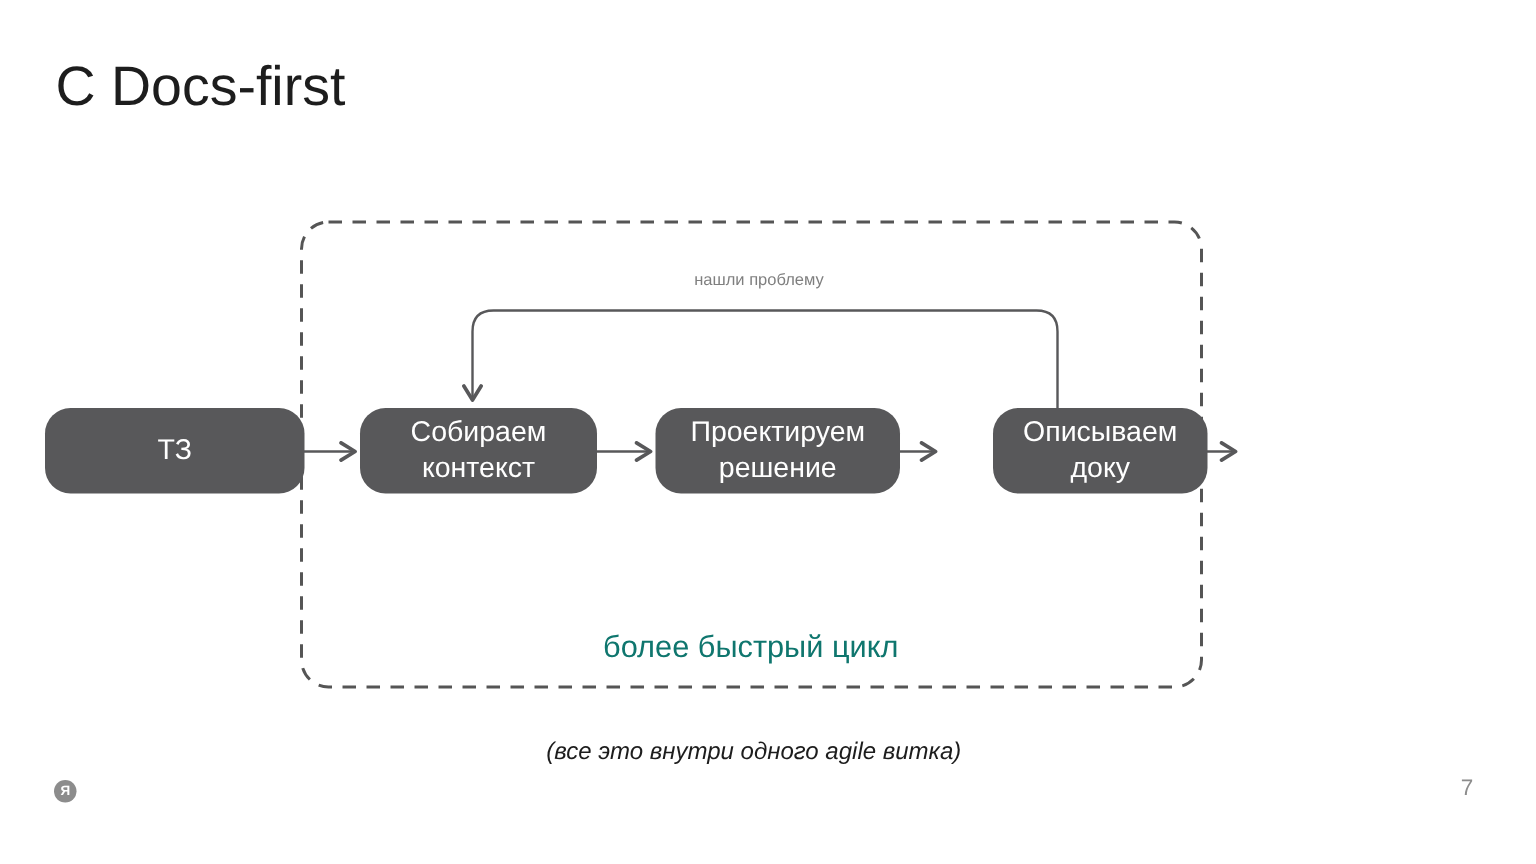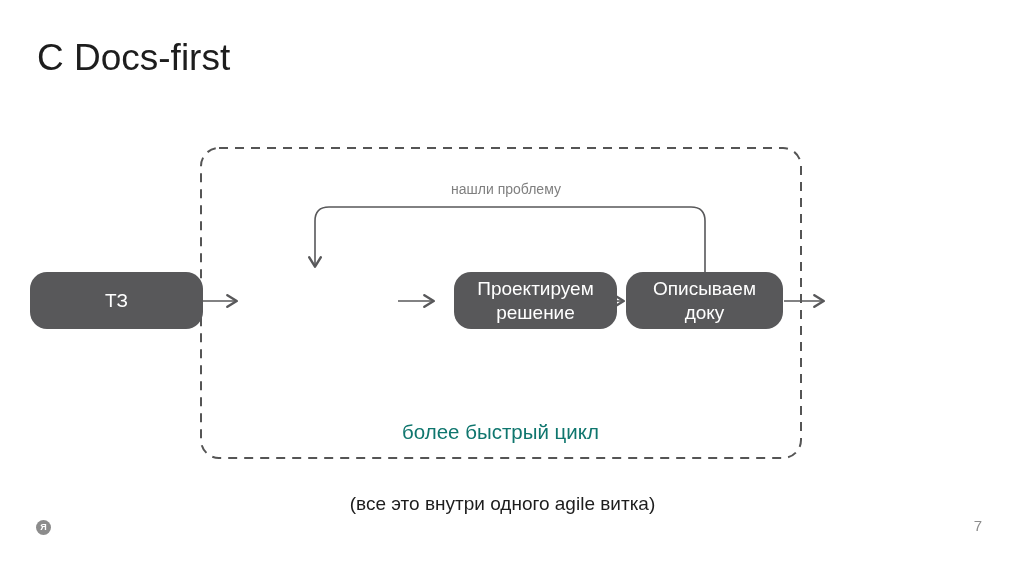--- a/index.html
+++ b/index.html
@@ -44,49 +44,50 @@
     align-items: center;
     justify-content: center;
     text-align: center;
     font-size: 19px;
     line-height: 1.22;
     padding: 0 6px;
     box-sizing: border-box;
   }
   .node-tz       { left: 30px;  width: 173px; }
   .node-collect  { left: 240px; width: 158px; }
-  .node-design   { left: 454px; width: 163px; text-align: center; }
-  .node-describe { left: 626px; width: 157px; justify-content: flex-end; }
+  .node-design   { left: 437px; width: 163px; text-align: center; }
+  .node-describe { left: 662px; width: 143px; justify-content: flex-end; }
   .node-code     { left: 827px; width: 158px; background: #fb3d24; }
   .feedback-label {
     position: absolute;
     left: 380px;
     width: 252px;
     top: 181px;
     text-align: center;
-    font-size: 14px;
+    font-size: 11px;
     color: #7f7f7f;
   }
   .cycle-caption {
     position: absolute;
     left: 200px;
     width: 601px;
     top: 420px;
     text-align: center;
     font-size: 20.5px;
     color: #0f766e;
   }
   .footnote {
     position: absolute;
     left: 200px;
     width: 605px;
     top: 493px;
     text-align: center;
-    font-size: 19px;
+    font-size: 16px;
     color: #1d1d1d;
+    font-style: italic;
   }
   .logo-badge {
     position: absolute;
     left: 36px;
     top: 520px;
     width: 15px;
     height: 15px;
     border-radius: 50%;
     background: #8c8c8c;
     color: #ffffff;
@@ -131,20 +132,23 @@
 
       <path d="M705,272 L705,221 Q705,207 691,207 L329,207 Q315,207 315,221 L315,266" marker-end="url(#chev)"></path>
     </g>
   </svg>
 
   <div class="feedback-label">нашли проблему</div>
 
   <div class="node node-tz">
     <span>ТЗ</span>
   </div>
+  <div class="node node-collect">
+    <span>Собираем контекст</span>
+  </div>
   <div class="node node-design">
     <span>Проектируем решение</span>
   </div>
   <div class="node node-describe">
     <span>Описываем доку</span>
   </div>
 
   <div class="cycle-caption">более быстрый цикл</div>
 
   <div class="footnote">(все это внутри одного agile витка)</div>

